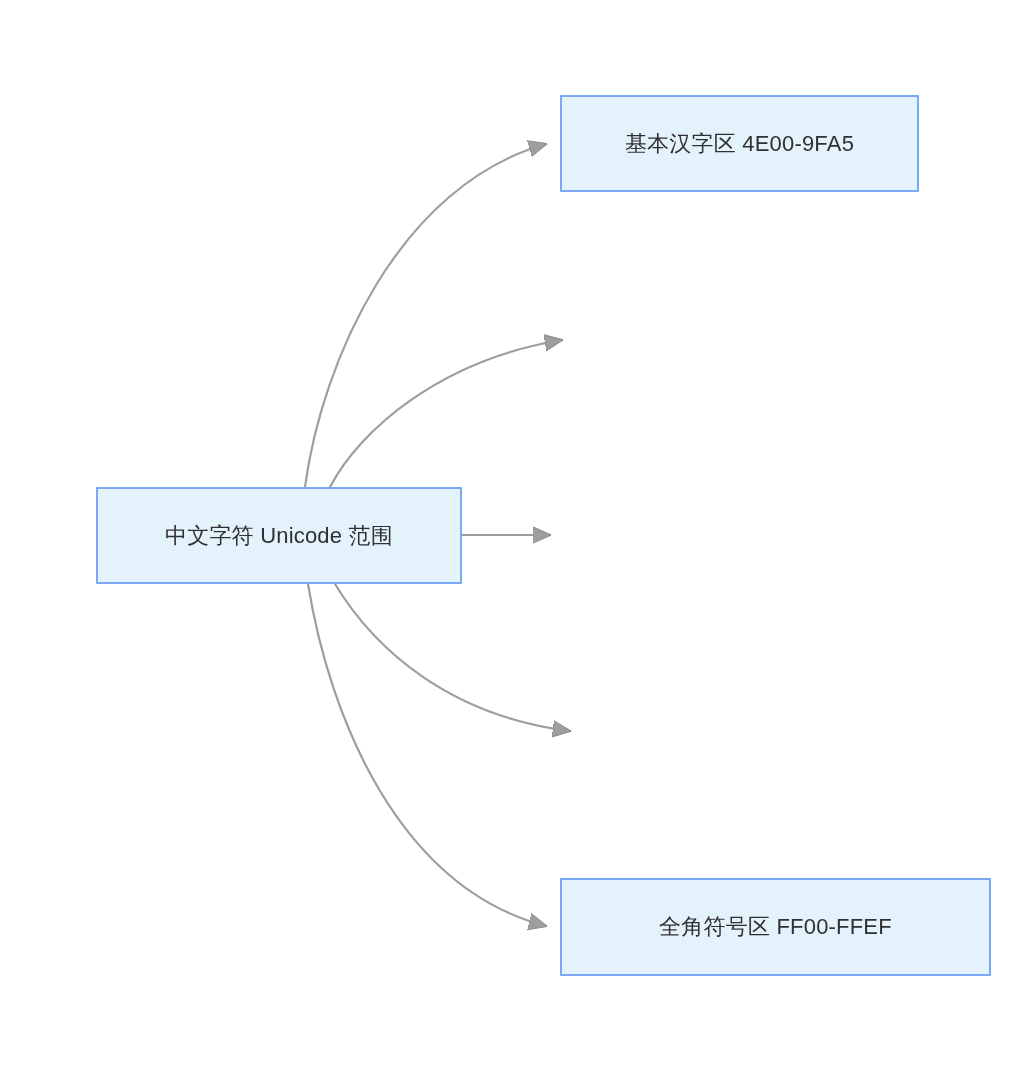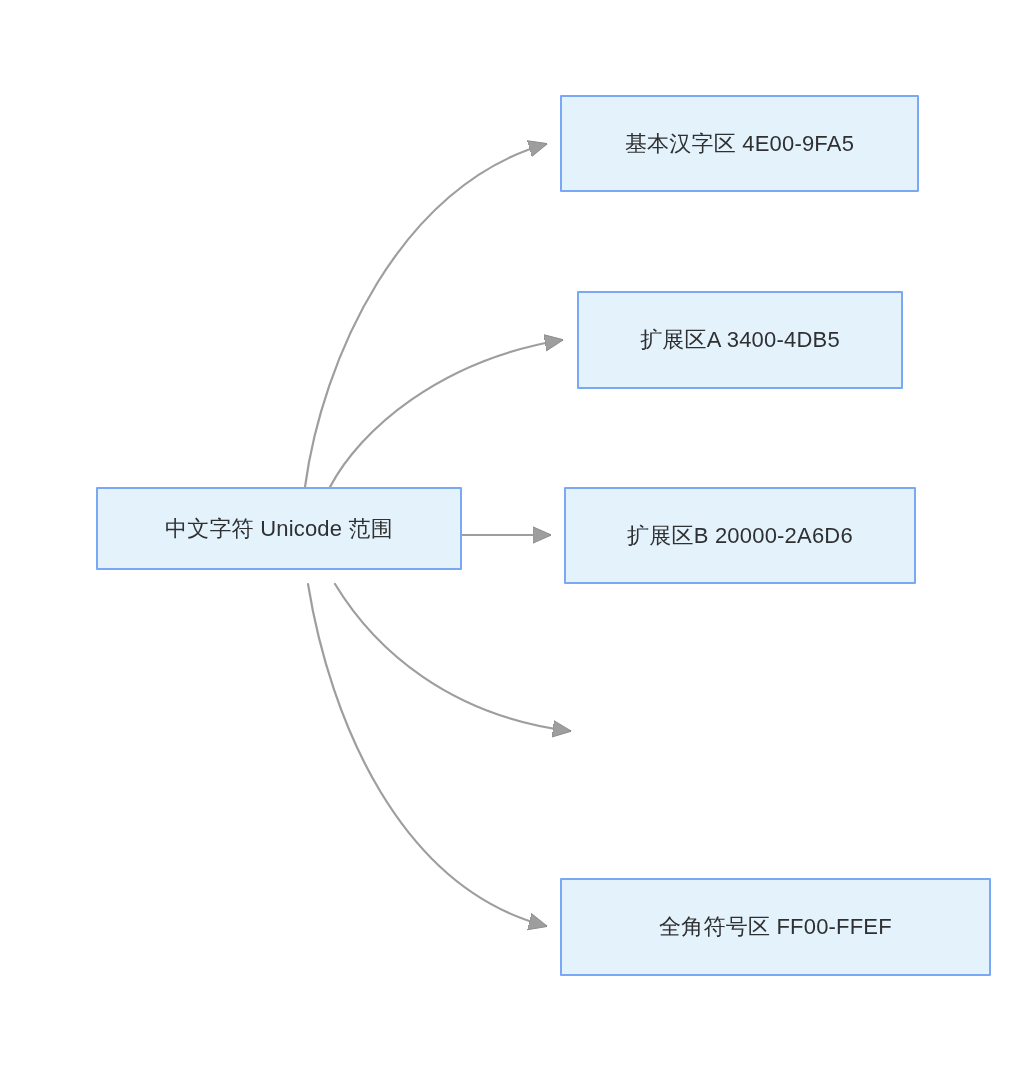--- a/index.html
+++ b/index.html
@@ -64,34 +64,28 @@
 
     <g fill="none" stroke="#9e9e9e" stroke-width="2.2" stroke-linecap="round">
       <path d="M 305 487 C 322 360, 400 185, 546 144" marker-end="url(#arrow)"></path>
       <path d="M 330 487 C 360 430, 440 360, 562 340" marker-end="url(#arrow)"></path>
       <path d="M 462 535 L 550 535" marker-end="url(#arrow)"></path>
       <path d="M 335 584 C 375 650, 450 716, 570 731" marker-end="url(#arrow)"></path>
       <path d="M 308 584 C 330 720, 400 888, 546 926" marker-end="url(#arrow)"></path>
     </g>
   </svg>
 
-  <div class="node" style="left:96px; top:487px; width:366px; height:83px;">
+  <div class="node" style="left:96px; top:487px; width:366px; height:97px;">
     <span class="node-label">中文字符 Unicode 范围</span>
   </div>
 
   <div class="node" style="left:560px; top:95px; width:359px; height:97px;">
     <span class="node-label">基本汉字区 4E00-9FA5</span>
   </div>
 
-  <div class="node" style="left:577px; top:291px; width:326px; height:98px;">
-    <span class="node-label">扩展区A 3400-4DB5</span>
-  </div>
 
-  <div class="node" style="left:564px; top:487px; width:352px; height:97px;">
-    <span class="node-label">扩展区B 20000-2A6D6</span>
-  </div>
 
 
   <div class="node" style="left:560px; top:878px; width:431px; height:98px;">
     <span class="node-label">全角符号区 FF00-FFEF</span>
   </div>
 
 </div>
 
 </body></html>

